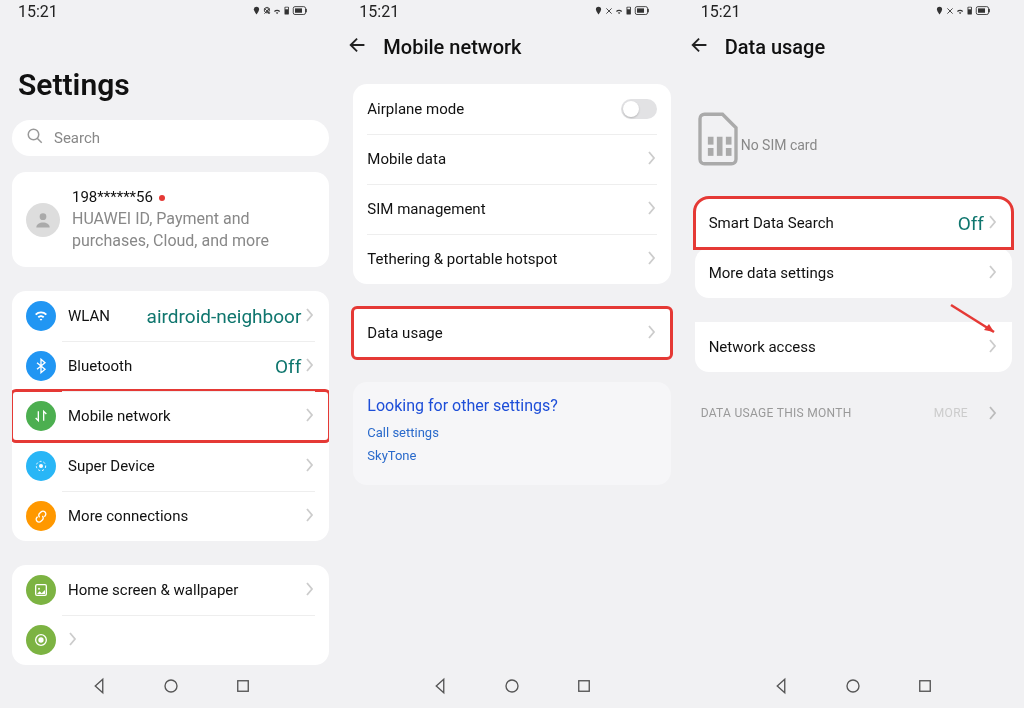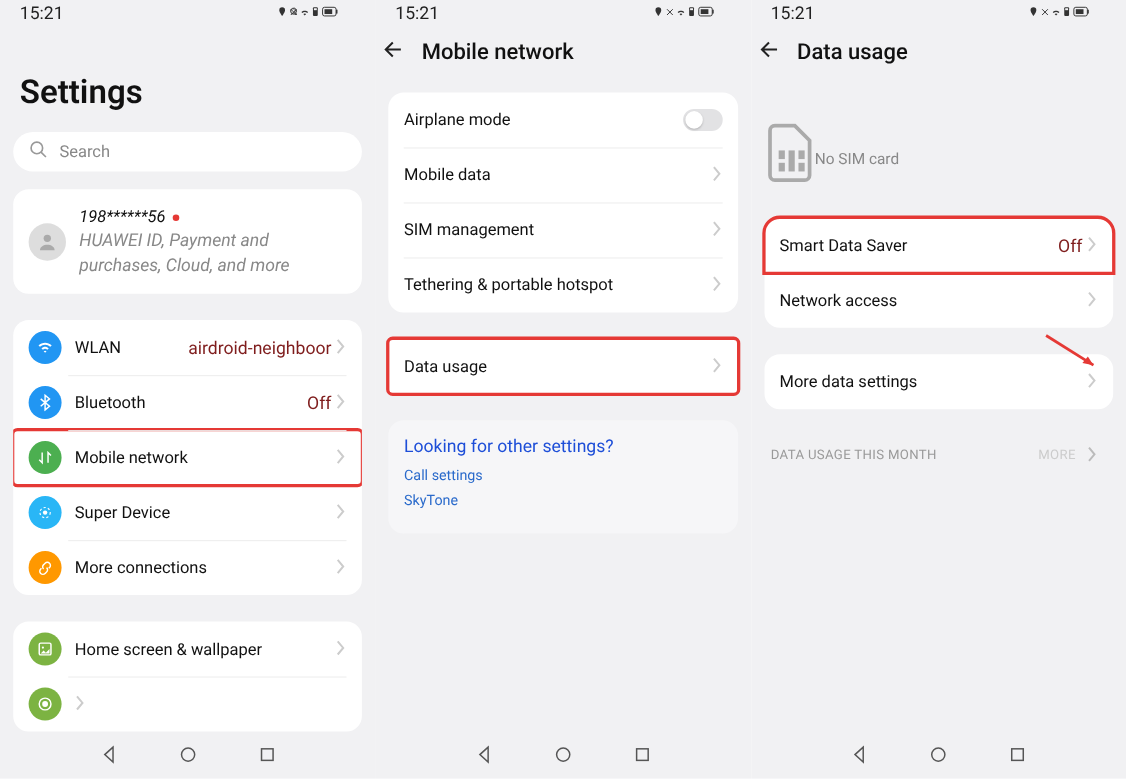--- a/index.html
+++ b/index.html
@@ -17,38 +17,38 @@
   .card { background: #fff; border-radius: 14px; margin-bottom: 24px; overflow: hidden; }
   .row { display: flex; align-items: center; min-height: 50px; padding: 10px 14px; position: relative; }
   .row + .row::before { content:""; position:absolute; top:0; left:50px; right:14px; height:1px; background:#eee; }
   .row.no-icon + .row.no-icon::before,
   .row.no-icon::before { left: 14px; }
   .ic { width: 30px; height: 30px; border-radius: 50%; display: flex; align-items: center; justify-content: center; flex-shrink: 0; margin-right: 12px; }
   .ic svg { width: 16px; height: 16px; fill: #fff; }
   .row-main { flex: 1; display: flex; flex-direction: column; }
   .row-title { font-size: 15px; color: #111; }
   .row-sub { font-size: 16px; color: #888; margin-top: 2px; line-height: 1.35; }
-  .row-val { font-size: 16px; color: #7f1d1d; margin-right: 4px; }
+  .row-val { font-size: 19px; color: #0f766e; margin-right: 4px; }
   .chev { color: #ccc; }
   .chev svg { width: 10px; height: 14px; }
   .toggle { width: 36px; height: 20px; border-radius: 10px; background: #e2e2e4; position: relative; }
   .toggle::after { content:""; width:16px; height:16px; border-radius:50%; background:#fff; position:absolute; top:2px; left:2px; box-shadow:0 1px 2px rgba(0,0,0,.2); }
-  .account-row { display:flex; align-items:center; padding: 16px 14px; font-style: italic; }
+  .account-row { display:flex; align-items:center; padding: 16px 14px; }
   .avatar { width: 34px; height: 34px; border-radius:50%; background:#ddd; display:flex; align-items:center; justify-content:center; margin-right:12px; }
   .avatar svg { width:20px; height:20px; fill:#aaa; }
   .red-dot { width:6px; height:6px; background:#e53935; border-radius:50%; display:inline-block; margin-left:6px; vertical-align: middle; }
   .highlight { outline: 3px solid #e53935; outline-offset: -1px; border-radius: 4px; position: relative; z-index: 2;}
   .other-card { background:#f6f6f8; border-radius:14px; padding: 14px; margin-top: 10px; }
   .other-title { font-size: 16px; color:#1d4ed8; margin-bottom: 10px; }
   .other-link { font-size: 13px; color: #2a6acb; margin: 8px 0; }
   .sim-block { display:flex; align-items:center; padding: 40px 0 28px; }
   .sim-icon svg { width: 46px; height: 54px; fill:#aaa; }
   .sim-text { font-size: 14px; color:#888; margin-top: 8px; }
   .section-label { display:flex; justify-content:space-between; align-items:center; padding: 10px 14px 0 6px; font-size: 12px; color:#999; letter-spacing: .3px; }
-  .section-label .chev { display:inline-flex; align-items:center; gap:10px;}
+  .section-label .chev { display:inline-flex; align-items:center; gap:20px;}
   .arrow-annot { position:absolute; width:60px; height:40px; pointer-events:none; }
   .arrow-annot svg { width:100%; height:100%; }
   .android-nav { height: 40px; display:flex; justify-content:center; align-items:center; gap: 54px; }
   .android-nav svg { width:18px; height:18px; fill:none; stroke:#555; stroke-width:1.8; }
 </style>
 </head>
 <body>
 
 <div class="phone">
   <div class="status-bar">
@@ -329,42 +329,42 @@
     </div>
     <div class="arrow-annot" style="top:300px; right:18px;">
       <svg viewBox="0 0 60 40">
           <line x1="5" y1="5" x2="48" y2="32" stroke="#e53935" stroke-width="2.5"></line>
           <path d="M48 32l-10-2 5-6z" fill="#e53935"></path>
         </svg>
     </div>
     <div class="card highlight" style="margin-bottom:0; border-radius: 14px 14px 0 0;">
       <div class="row no-icon">
         <div class="row-main">
-            <span class="row-title">Smart Data Saver</span>
+            <span class="row-title">Smart Data Search</span>
           </div>
         <span class="row-val">Off</span>
         <span class="chev"><svg viewBox="0 0 8 14" fill="none" stroke="#ccc" stroke-width="1.8">
               <path d="M1 1l5 6-5 6"></path>
             </svg></span>
       </div>
     </div>
+    <div class="card">
+      <div class="row no-icon">
+        <div class="row-main">
+            <span class="row-title">More data settings</span>
+          </div>
+        <span class="chev"><svg viewBox="0 0 8 14" fill="none" stroke="#ccc" stroke-width="1.8">
+              <path d="M1 1l5 6-5 6"></path>
+            </svg></span>
+      </div>
+    </div>
     <div class="card" style="border-radius: 0 0 14px 14px;">
       <div class="row no-icon">
         <div class="row-main">
             <span class="row-title">Network access</span>
-          </div>
-        <span class="chev"><svg viewBox="0 0 8 14" fill="none" stroke="#ccc" stroke-width="1.8">
-              <path d="M1 1l5 6-5 6"></path>
-            </svg></span>
-      </div>
-    </div>
-    <div class="card">
-      <div class="row no-icon">
-        <div class="row-main">
-            <span class="row-title">More data settings</span>
           </div>
         <span class="chev"><svg viewBox="0 0 8 14" fill="none" stroke="#ccc" stroke-width="1.8">
               <path d="M1 1l5 6-5 6"></path>
             </svg></span>
       </div>
     </div>
     <div class="section-label">
       <span>DATA USAGE THIS MONTH</span>
       <span class="chev">
           <span>MORE</span> 

